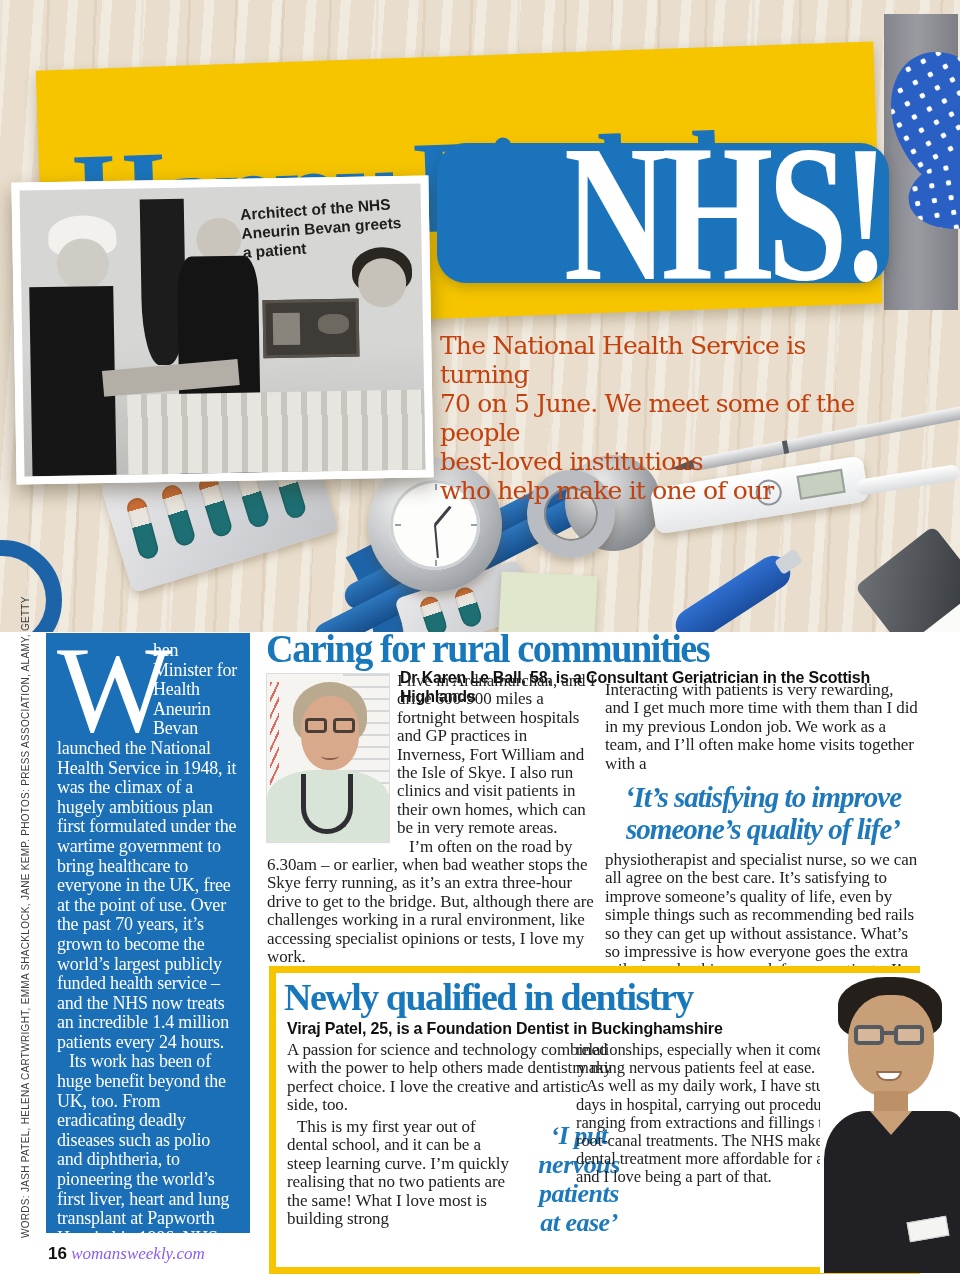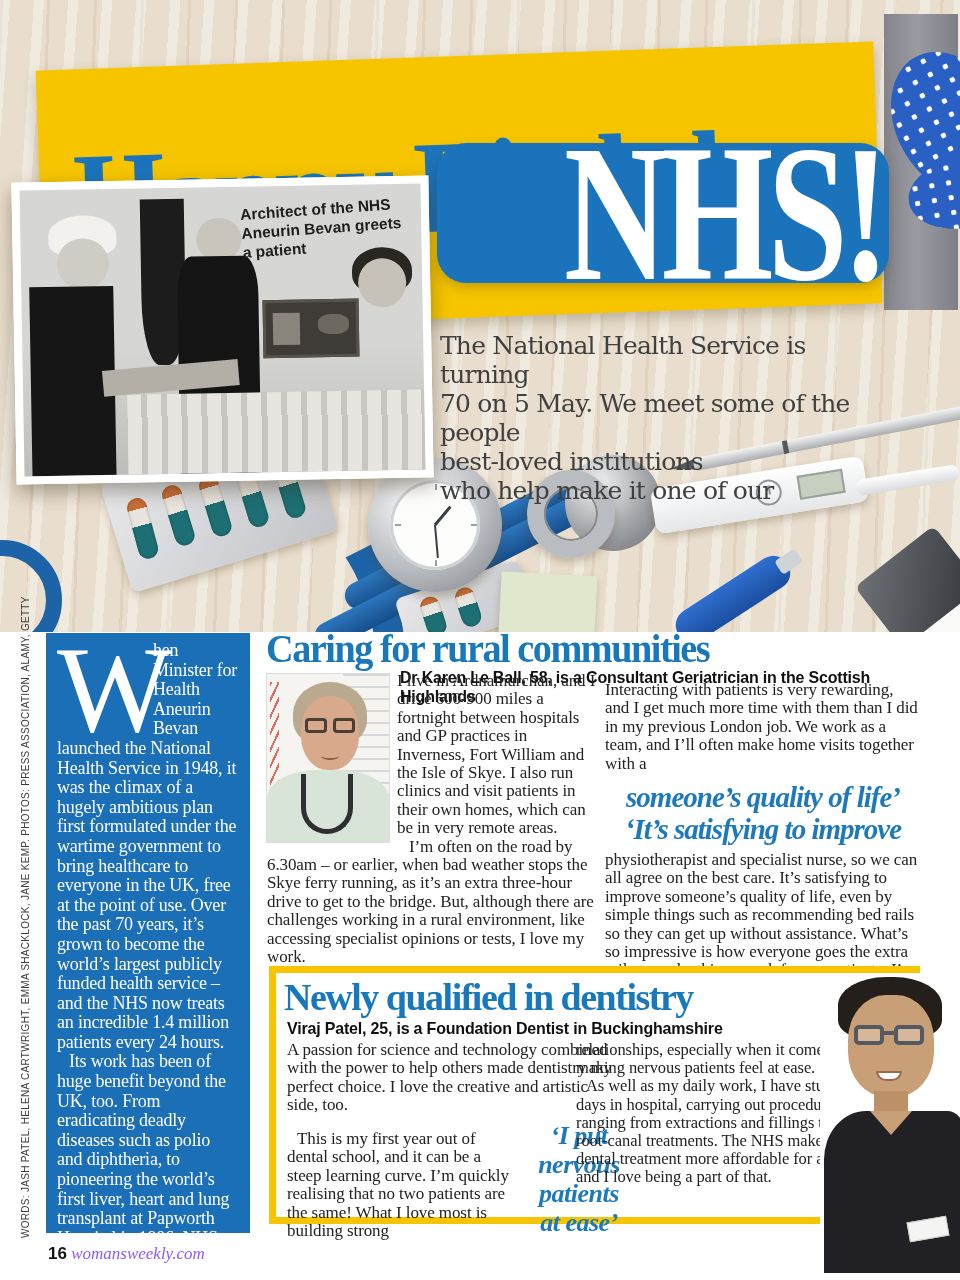--- a/index.html
+++ b/index.html
@@ -84,21 +84,21 @@
   
   .banner{left:40px;top:56px;width:838px;height:262px;background:var(--yellow);transform:rotate(-2deg);
     box-shadow:0 6px 14px rgba(80,60,20,.28);display:flex;align-items:center;justify-content:center;}
   .banner .t{font-weight:700;color:var(--blue);font-size:118px;letter-spacing:-5px;white-space:nowrap;
     font-family:"Liberation Serif",serif;transform:scaleY(1.12);}
   .nhsbox{left:437px;top:143px;width:452px;height:140px;background:var(--blue);display:flex;align-items:center;justify-content:flex-end;
     box-shadow:0 5px 12px rgba(60,50,20,.25);border-radius:29px;}
   .nhsbox .t{font-weight:700;color:#fff;font-size:148px;letter-spacing:-6px;white-space:nowrap;
     font-family:"Liberation Serif",serif;transform:scale(.97,1.32);}
   .standfirst{left:440px;top:331px;width:460px;font-family:"DejaVu Serif",serif;font-size:25px;line-height:29px;
-    color:#404040;letter-spacing:-0.8px;font-weight:500;}
+    color:#c2410c;letter-spacing:-0.8px;font-weight:500;}
   .standfirst span{display:block;}
 
   
   .bwphoto{left:14px;top:179px;width:417px;height:302px;background:#fff;border:8px solid #fff;transform:rotate(-1deg);
     box-shadow:0 8px 20px rgba(50,40,20,.4);}
   .bw-in{position:absolute;inset:0;background:linear-gradient(180deg,#d6d6d4 0 55%,#bdbdba);overflow:hidden;}
   .coat{position:absolute;left:30%;top:4%;width:11%;height:58%;background:#1c1c1c;border-radius:0 0 40% 40%;}
   .nurse-dress{position:absolute;left:2%;top:34%;width:21%;height:66%;background:#161616;}
   .nurse-head{position:absolute;left:9%;top:17%;width:13%;height:18%;background:#cfccc6;border-radius:50%;}
   .nurse-cap{position:absolute;left:7%;top:9%;width:17%;height:14%;background:#f2f1ee;border-radius:50% 50% 30% 30%;}
@@ -145,25 +145,25 @@
   .k-glass.g2{left:66px;}
   .k-smile{position:absolute;left:54px;top:78px;width:18px;height:8px;border-bottom:2px solid #8c5f4a;border-radius:50%;}
   .k-shirt{position:absolute;left:0;top:96px;width:122px;height:72px;background:#d9e4d8;border-radius:40% 40% 0 0;}
   .k-steth{position:absolute;left:34px;top:100px;width:52px;height:60px;border:5px solid #2f2f33;border-top:none;border-radius:0 0 26px 26px;}
 
   .rural-right{left:605px;top:681px;width:316px;}
   .pullquote{font-family:"Liberation Serif",serif;font-style:italic;font-weight:700;color:var(--qblue);text-align:center;}
   .pq1{margin:8px 0 6px;font-size:29px;line-height:32px;letter-spacing:-1px;}
   .pq1 span{display:block;}
 
-  .dentbox{left:269px;top:966px;width:651px;height:258px;border:7px solid var(--yellow);background:#fff;}
+  .dentbox{left:269px;top:966px;width:651px;height:308px;border:7px solid var(--yellow);background:#fff;}
   .h-dent{left:8px;top:2px;font-size:38px;position:absolute;}
   .sh-dent{left:11px;top:46px;position:absolute;}
   .dent-p1L{position:absolute;left:11px;top:68px;width:332px;}
-  .dent-p2L{position:absolute;left:11px;top:145px;width:222px;text-indent:10px;margin-top:12px;}
+  .dent-p2L{position:absolute;left:11px;top:145px;width:222px;text-indent:10px;}
   .pq2{position:absolute;left:238px;top:148px;width:130px;font-size:26px;line-height:29px;letter-spacing:-0.5px;}
   .pq2 span{display:block;}
   .dent-R{position:absolute;left:300px;top:68px;width:272px;}
   .dent-R .p2{text-indent:10px;}
   .dent-R{font-size:16.5px;line-height:18.2px;}
 
   .viraj{left:820px;top:973px;width:140px;height:300px;background:#fff;overflow:hidden;}
   .v-hair{position:absolute;left:18px;top:4px;width:104px;height:62px;background:#241f1b;border-radius:46% 46% 30% 30%;}
   .v-face{position:absolute;left:28px;top:22px;width:86px;height:102px;background:#c99f77;border-radius:44%;}
   .v-glass{position:absolute;left:34px;top:52px;width:30px;height:20px;border:4px solid #555a60;border-radius:5px;background:rgba(255,255,255,.25);}
@@ -254,21 +254,21 @@
       <div class="bw-caption">Architect of the NHS Aneurin Bevan greets a patient</div>
     </div>
   </div>
 
   <div class="abs nhsbox">
     <span class="t">NHS!</span>
   </div>
 
   <div class="abs standfirst">
     <span>The National Health Service is turning</span>
-    <span>70 on 5 May. We meet some of the people</span>
+    <span>70 on 5 June. We meet some of the people</span>
     <span>best-loved institutions</span>
     <span>who help make it one of our</span>
   </div>
 
   <div class="abs lower"></div>
 
   <div class="abs credits">WORDS: JASH PATEL, HELENA CARTWRIGHT, EMMA SHACKLOCK, JANE KEMP. PHOTOS: PRESS ASSOCIATION, ALAMY, GETTY</div>
 
   <div class="abs introbox">
     <p><span class="dropcap">W</span><span>hen Minister for Health Aneurin Bevan launched the National Health Service in 1948, it was the climax of a hugely ambitious plan first formulated under the wartime government to bring healthcare to everyone in the UK, free at the point of use. Over the past 70 years, it’s grown to become the world’s largest publicly funded health service – and the NHS now treats an incredible 1.4 million patients every 24 hours.</span></p>
@@ -291,22 +291,22 @@
       <div class="k-shirt"></div>
       <div class="k-steth"></div>
     </div>
     <p>I live in Ardnamurchan, and I drive 600-900 miles a fortnight between hospitals and GP practices in Inverness, Fort William and the Isle of Skye. I also run clinics and visit patients in their own homes, which can be in very remote areas.</p>
     <p>I’m often on the road by 6.30am – or earlier, when bad weather stops the Skye ferry running, as it’s an extra three-hour drive to get to the bridge. But, although there are challenges working in a rural environment, like accessing specialist opinions or tests, I love my work.</p>
   </div>
 
   <div class="abs rural-right body-txt">
     <p>Interacting with patients is very rewarding, and I get much more time with them than I did in my previous London job. We work as a team, and I’ll often make home visits together with a</p>
     <div class="pullquote pq1">
+      <span>‘It’s satisfying to improve</span>
       <span>someone’s quality of life’</span>
-      <span>‘It’s satisfying to improve</span>
     </div>
     <p>physiotherapist and specialist nurse, so we can all agree on the best care. It’s satisfying to improve someone’s quality of life, even by simple things such as recommending bed rails so they can get up without assistance. What’s so impressive is how everyone goes the extra mile to make things work for our patients. I’m very proud of our NHS.</p>
   </div>
 
   <div class="abs dentbox">
     <div class="headline h-dent">Newly qualified in dentistry</div>
     <div class="subhead sh-dent">Viraj Patel, 25, is a Foundation Dentist in Buckinghamshire</div>
     <p class="dent-p1L body-txt">A passion for science and technology combined with the power to help others made dentistry my perfect choice. I love the creative and artistic side, too.</p>
     <p class="dent-p2L body-txt">This is my first year out of dental school, and it can be a steep learning curve. I’m quickly realising that no two patients are the same! What I love most is building strong</p>
     <div class="pullquote pq2">

